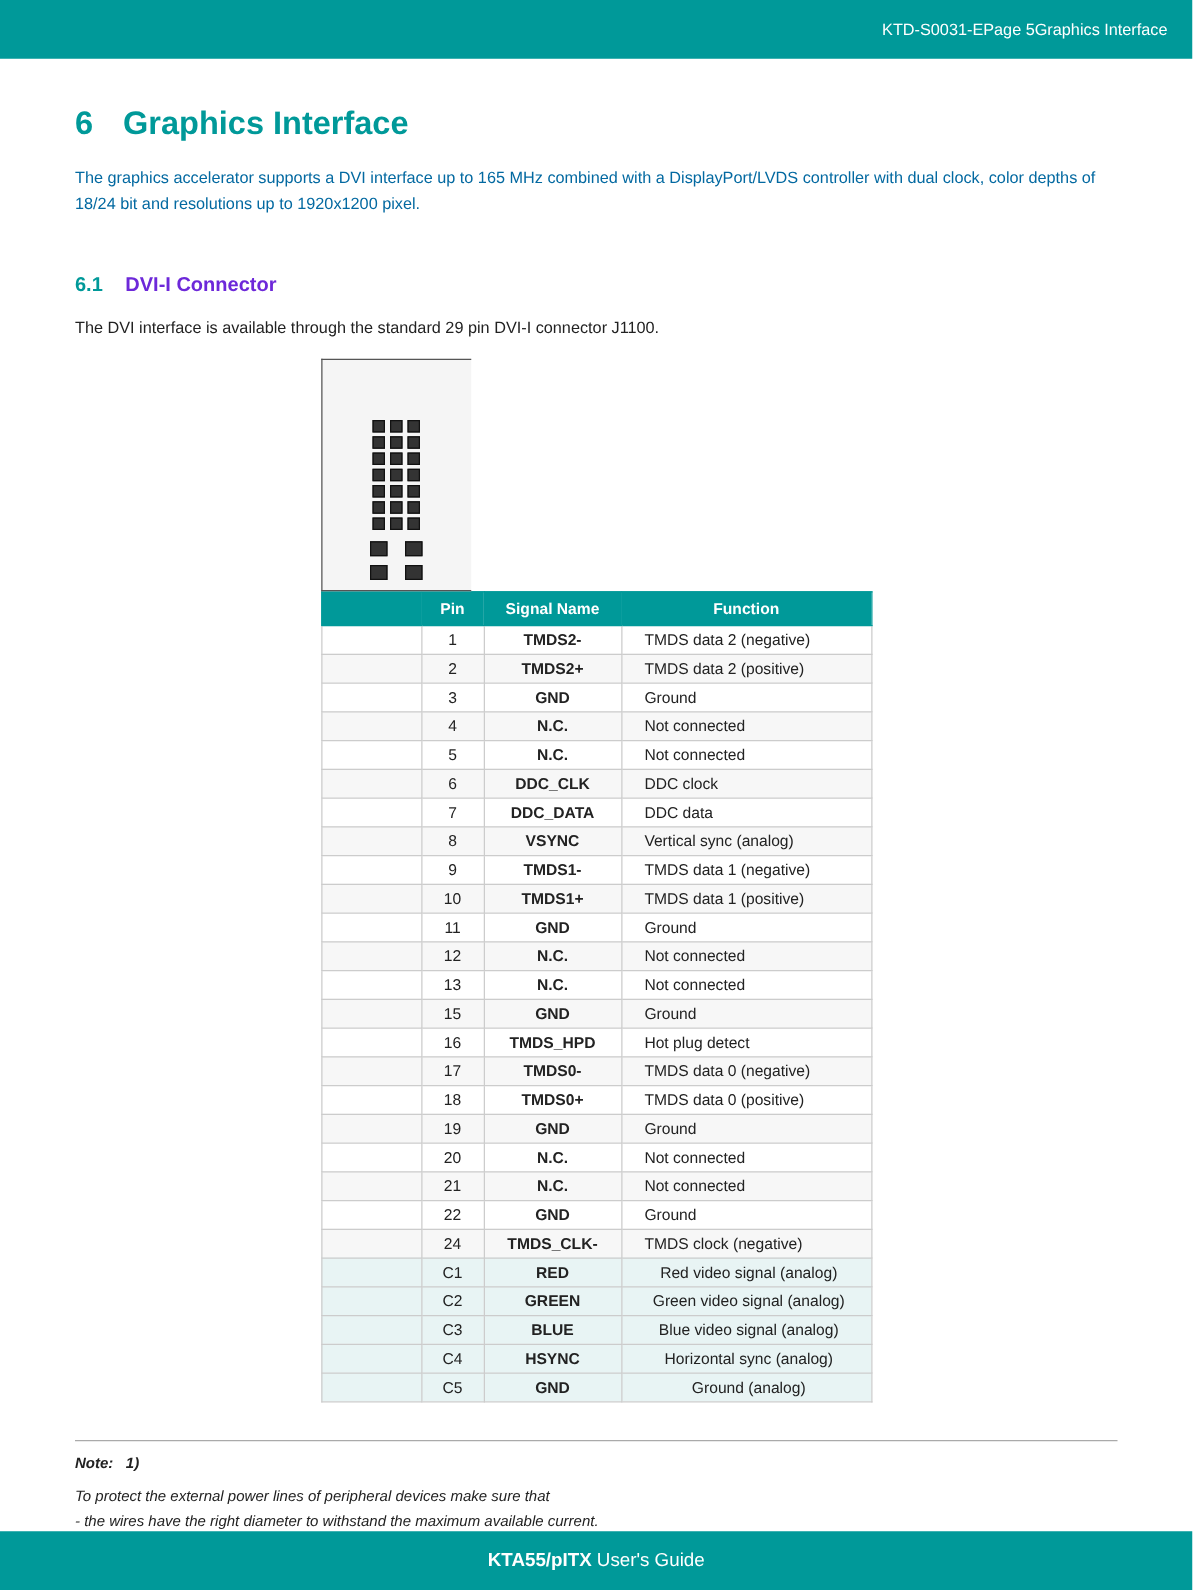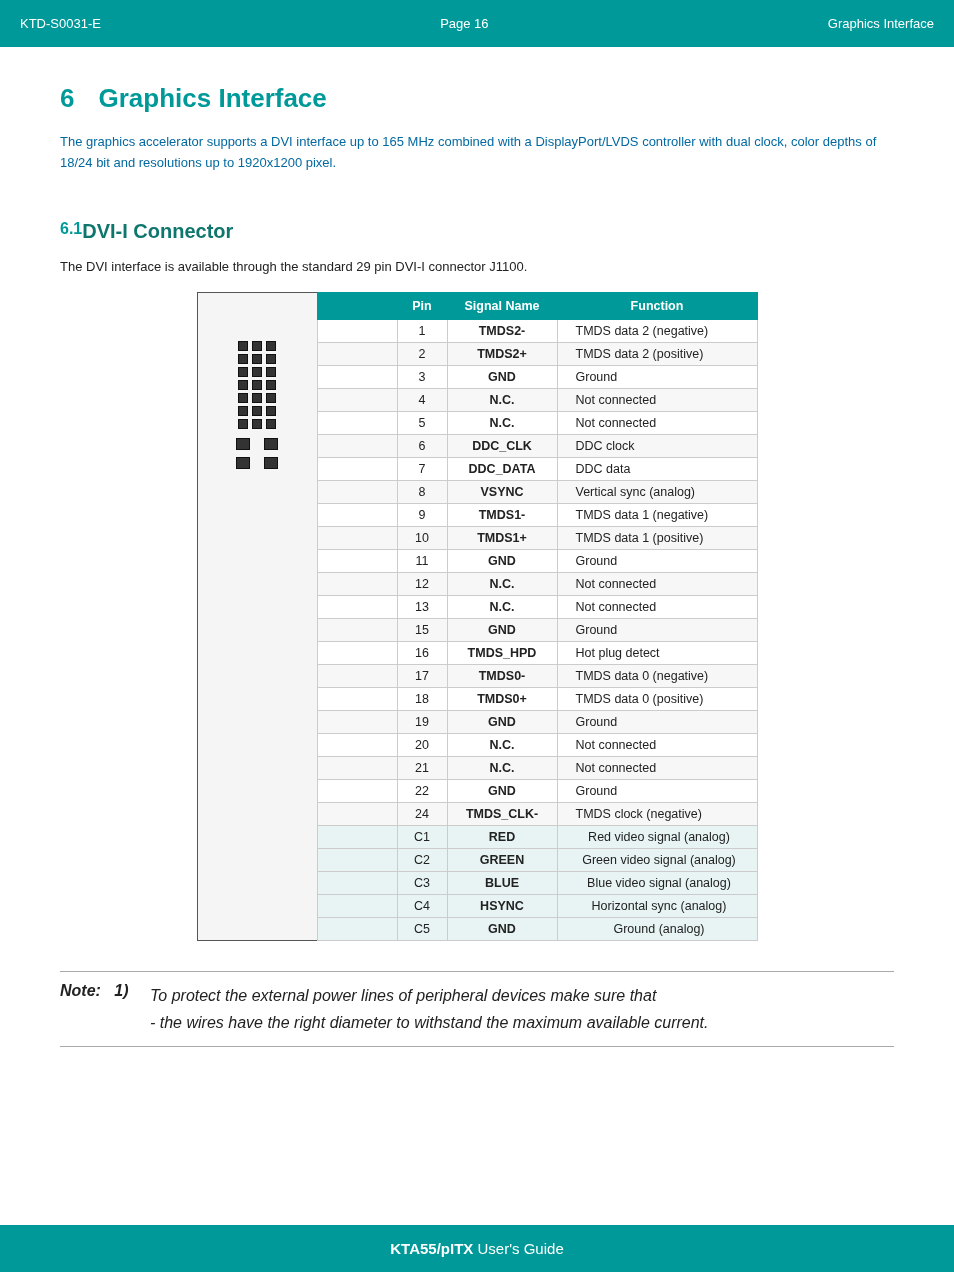--- a/index.html
+++ b/index.html
@@ -11,21 +11,21 @@
       width: 954px;
       min-height: 1272px;
       position: relative;
     }
 
     
     .top-bar {
       background: #009999;
       color: #fff;
       display: flex;
-      justify-content: space-between;
+      justify-content: flex-end;
       align-items: center;
       padding: 10px 20px;
       height: 47px;
     }
     .top-bar span {
       font-size: 13px;
       font-weight: normal;
     }
     .top-bar .center { text-align: center; }
 
@@ -56,51 +56,53 @@
     .body-text {
       font-size: 13px;
       line-height: 1.6;
       margin-bottom: 28px;
       color: #0369a1;
     }
 
     
     .section-heading {
       display: flex;
-      align-items: flex-start;
+      align-items: flex-end;
+      gap: 18px;
       margin-bottom: 16px;
       margin-top: 46px;
     }
     .section-num {
       font-size: 16px;
       font-weight: bold;
       color: #009999;
     }
     .section-name {
-      font-size: 20px;
-      font-weight: bold;
-      color: #0f766e;
+      font-size: 16px;
+      font-weight: bold;
+      color: #6d28d9;
     }
 
     .section-desc {
       font-size: 13px;
       margin-bottom: 18px;
       color: #222;
     }
 
     
     .table-container {
       display: flex;
       justify-content: center;
       margin-bottom: 30px;
     }
 
     .connector-table-wrap {
       display: flex;
       gap: 0;
+      flex-direction: column;
     }
 
     
     .connector-diagram {
       width: 120px;
       display: flex;
       align-items: flex-start;
       justify-content: center;
       padding-top: 40px;
       border: 1.5px solid #555;
@@ -165,24 +167,25 @@
       text-align: left;
       padding-left: 18px;
     }
 
     
     .note-section {
       border-top: 1.5px solid #aaa;
       border-bottom: 1.5px solid #aaa;
       padding: 10px 0;
       margin-top: 10px;
-      font-size: 16px;
+      font-size: 12px;
       color: #222;
       display: flex;
       gap: 10px;
+      flex-direction: column;
     }
     .note-label {
       font-style: italic;
       font-weight: bold;
       min-width: 80px;
       white-space: nowrap;
     }
     .note-content {
       font-style: italic;
       line-height: 1.7;
@@ -206,21 +209,21 @@
     }
     .footer strong {
       font-weight: bold;
     }
   </style>
 </head>
 <body>
 
 <div class="top-bar">
   <span>KTD-S0031-E</span>
-  <span class="center">Page 16</span>
+  <span class="center">Page 5</span>
   <span>Graphics Interface</span>
 </div>
 
 <div class="content">
 
   <div class="chapter-title">
     <span class="chapter-num">6</span>
     <span class="chapter-name">Graphics Interface</span>
   </div>
 

